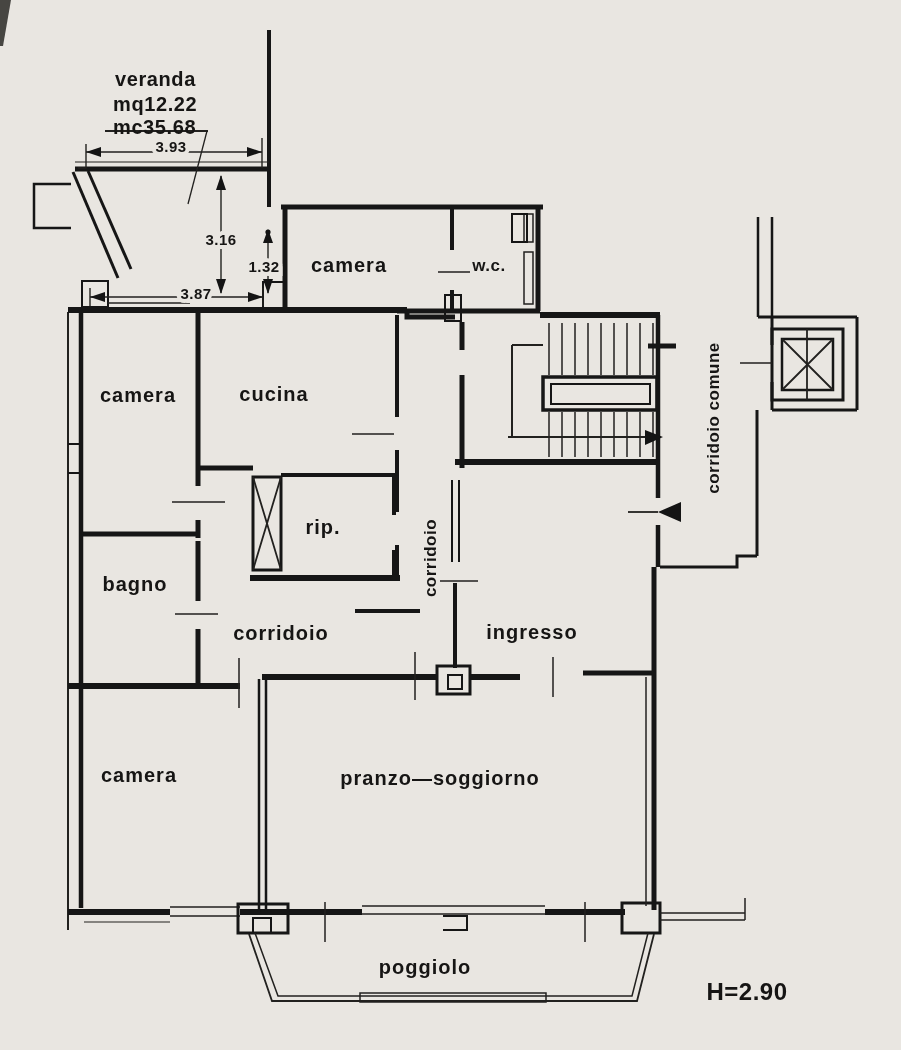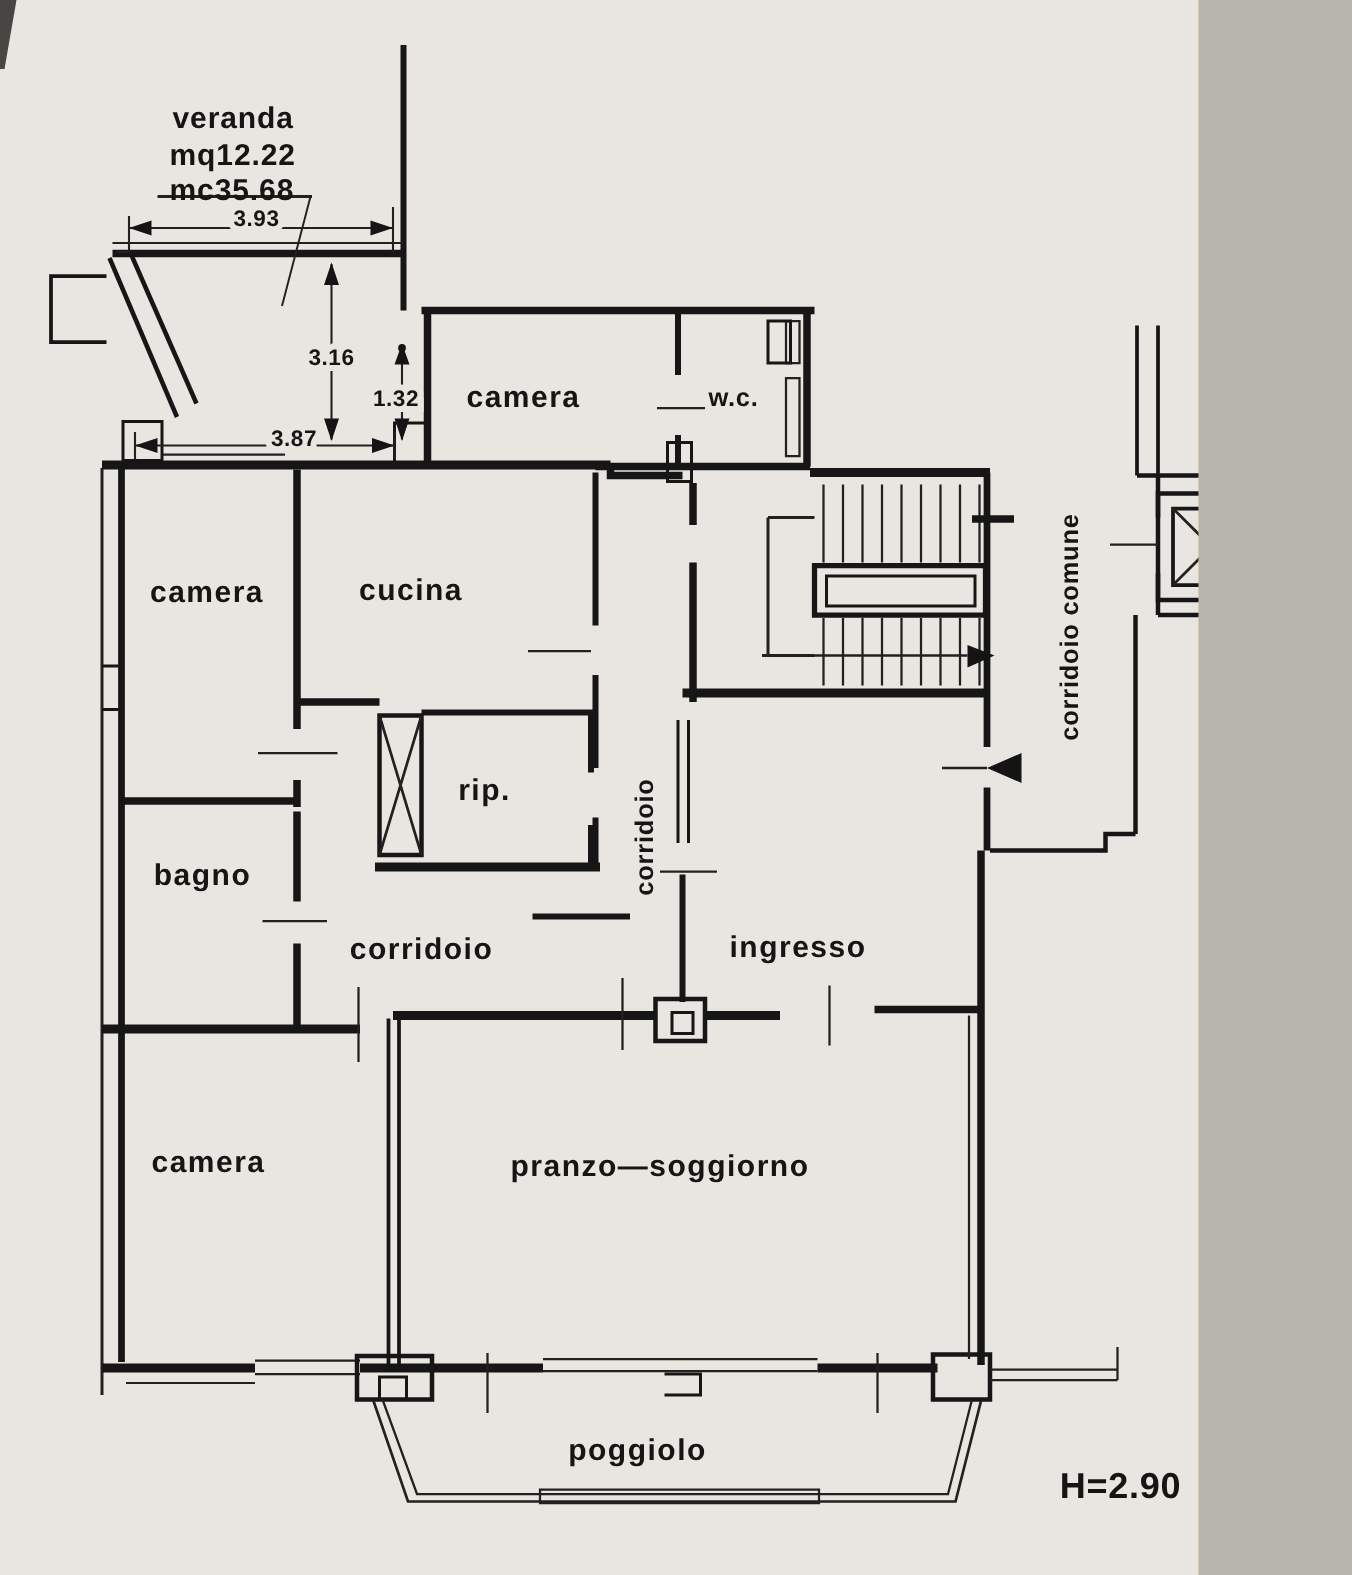--- a/index.html
+++ b/index.html
@@ -1,16 +1,16 @@
 <!DOCTYPE html>
 <html><head>
 <meta charset="utf-8">
 <style>
   html,body{margin:0;padding:0;background:#b7b4ae;}
-  .page{width:799px;height:1050px;position:relative;background:#eab308;overflow:hidden;
+  .page{width:901px;height:1050px;position:relative;background:#5eead4;overflow:hidden;
         font-family:"Liberation Sans","DejaVu Sans",sans-serif;}
   svg{display:block}
   .wall{stroke:#161616;fill:none;stroke-linecap:butt}
   .thin{stroke:#22211f;fill:none}
   .fillink{fill:#141414;stroke:none}
   text{fill:#161514;font-family:"Liberation Sans","DejaVu Sans",sans-serif;font-weight:bold;
        dominant-baseline:central}
   .room{font-size:20px;letter-spacing:1px}
   .roomsm{font-size:17px;letter-spacing:.5px}
   .ver{font-size:20px;letter-spacing:.6px}

